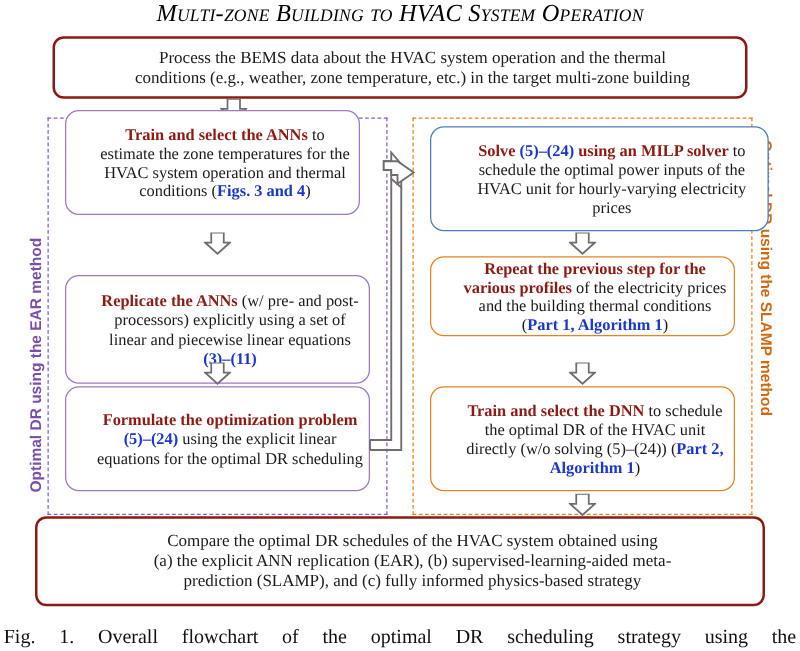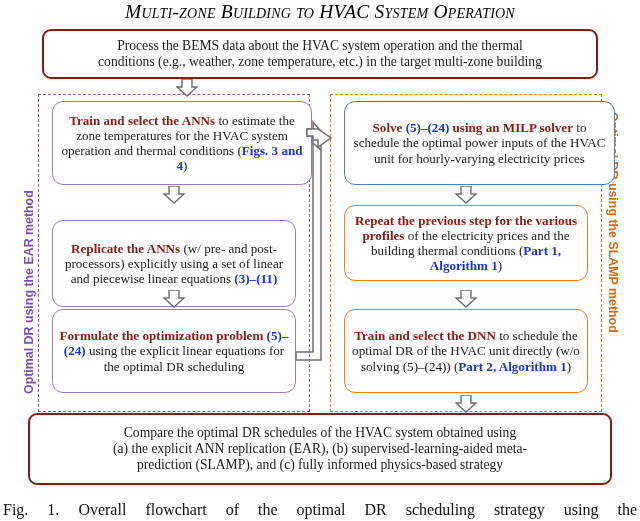--- a/index.html
+++ b/index.html
@@ -28,20 +28,21 @@
   
   .box {
     position: absolute;
     display: flex;
     align-items: center;
     justify-content: center;
     text-align: center;
     background: #ffffff;
     color: #1a1a1a;
     line-height: 1.16;
+    padding-left: 20px;
   }
   .box .txt { display: block; width: 100%; padding: 0 4px; }
 
   .box-maroon {
     border: 2.2px solid #8c1a14;
     border-radius: 9px;
     font-size: 13.6px;
   }
 
   .box-purple {
@@ -138,21 +139,21 @@
   <div class="arrow-down" style="left:176px; top:79px;">
     <svg width="22" height="18" viewBox="0 0 22 18">
       <polygon points="6,0 16,0 16,8 21,8 11,17 1,8 6,8" fill="#ffffff" stroke="#6e6e6e" stroke-width="1.4" stroke-linejoin="miter"></polygon>
     </svg>
   </div>
 
   <div class="group group-ear" style="left:38px; top:94px; width:272px; height:318px; border-style:dashed;"></div>
 
   <div class="vlabel vlabel-left" style="left:22px; top:112px; height:282px;">Optimal DR using the EAR method</div>
 
-  <div class="box box-purple" style="left:52px; top:101px; width:260px; height:84px;">
+  <div class="box box-purple" style="left:52px; top:88px; width:236px; height:84px;">
     <span class="txt"><b class="redb">Train and select the ANNs</b><span> to estimate the zone temperatures for the HVAC system operation and thermal conditions (</span><b class="blueb">Figs. 3 and 4</b><span>)</span></span>
   </div>
 
   <div class="arrow-down" style="left:163px; top:186px;">
     <svg width="22" height="18" viewBox="0 0 22 18">
       <polygon points="6,0 16,0 16,8 21,8 11,17 1,8 6,8" fill="#ffffff" stroke="#6e6e6e" stroke-width="1.4"></polygon>
     </svg>
   </div>
 
   <div class="box box-purple" style="left:52px; top:220px; width:244px; height:87px;">
@@ -176,21 +177,21 @@
   <div class="box box-blue" style="left:344px; top:101px; width:271px; height:84px;">
     <span class="txt"><b class="redb">Solve </b><b class="blueb">(5)–(24)</b><b class="redb"> using an MILP solver</b><span> to schedule the optimal power inputs of the HVAC unit for hourly-varying electricity prices</span></span>
   </div>
 
   <div class="arrow-down" style="left:455px; top:186px;">
     <svg width="22" height="18" viewBox="0 0 22 18">
       <polygon points="6,0 16,0 16,8 21,8 11,17 1,8 6,8" fill="#ffffff" stroke="#6e6e6e" stroke-width="1.4"></polygon>
     </svg>
   </div>
 
-  <div class="box box-orange" style="left:344px; top:205px; width:244px; height:76px;">
+  <div class="box box-orange" style="left:344px; top:205px; width:244px; height:64px;">
     <span class="txt"><b class="redb">Repeat the previous step for the various profiles</b><span> of the electricity prices and the building thermal conditions (</span><b class="blueb">Part 1, Algorithm 1</b><span>)</span></span>
   </div>
 
   <div class="arrow-down" style="left:455px; top:290px;">
     <svg width="22" height="18" viewBox="0 0 22 18">
       <polygon points="6,0 16,0 16,8 21,8 11,17 1,8 6,8" fill="#ffffff" stroke="#6e6e6e" stroke-width="1.4"></polygon>
     </svg>
   </div>
 
   <div class="box box-orange" style="left:344px; top:309px; width:244px; height:84px;">

